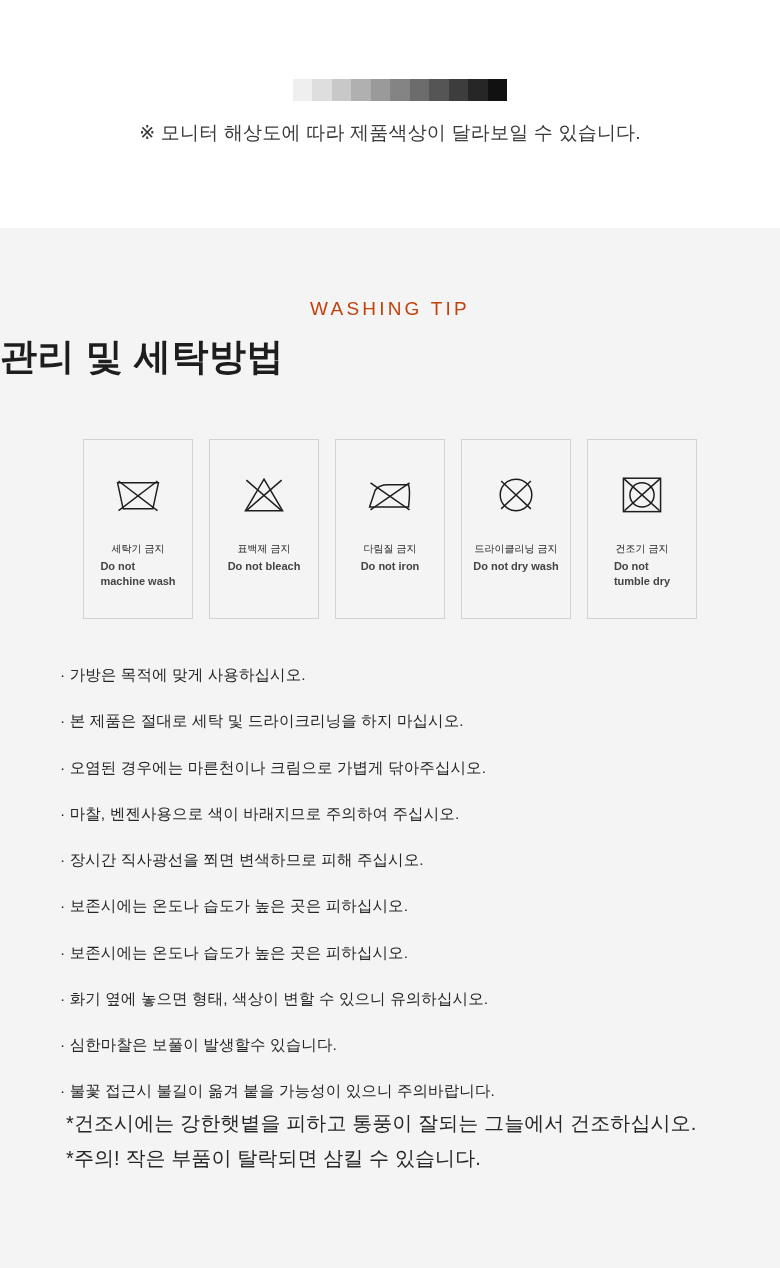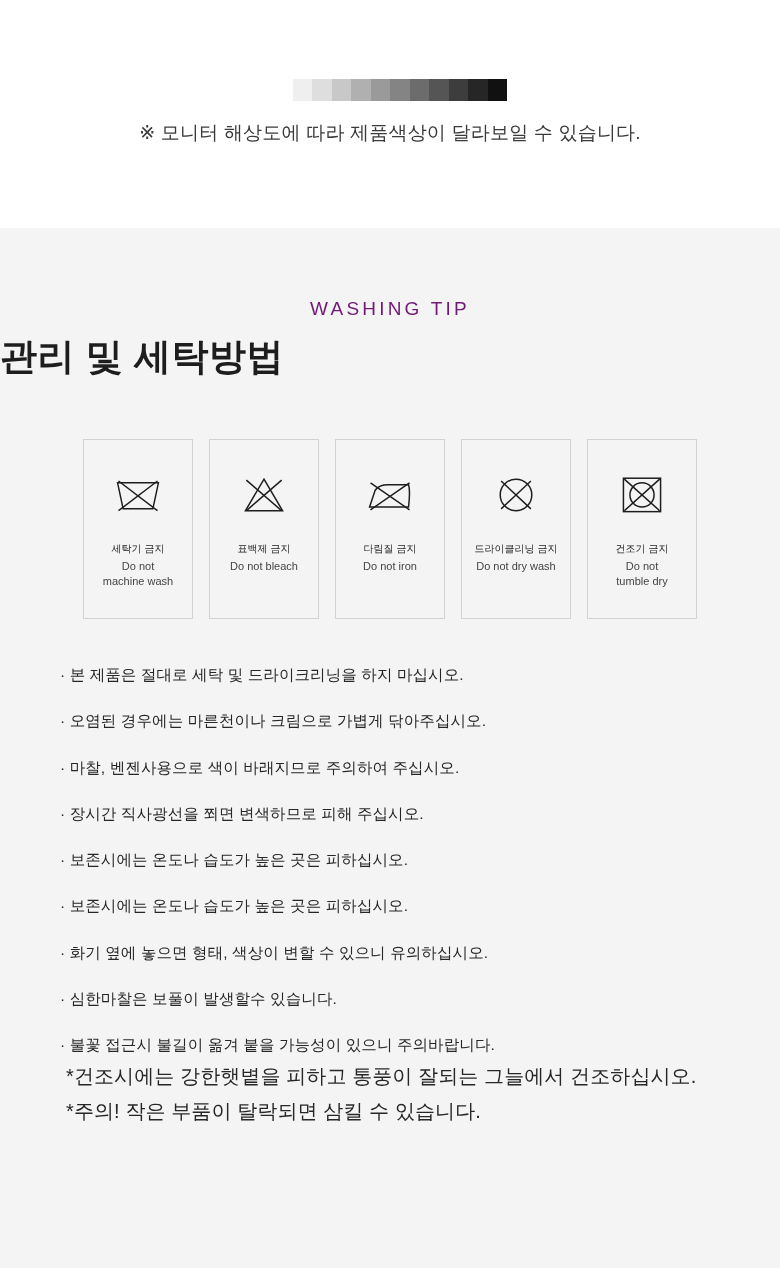--- a/index.html
+++ b/index.html
@@ -53,21 +53,21 @@
     position: relative;
     width: 100%;
     height: 1040px;
     background: #f4f4f4;
     padding-top: 70px;
   }
   .wash-eyebrow {
     text-align: center;
     font-size: 19px;
     letter-spacing: 3.2px;
-    color: #701a75;
+    color: #c2410c;
     font-weight: 400;
   }
   .wash-title {
     font-size: 37px;
     font-weight: bold;
     color: #1d1d1d;
     margin-top: 12px;
     letter-spacing: 0.5px;
   }
 
@@ -97,23 +97,24 @@
     margin-top: 22px;
     font-size: 10px;
     color: #222;
     text-align: center;
     line-height: 1.35;
   }
   .symbol-en {
     margin-top: 3px;
     font-size: 11px;
     color: #444;
-    text-align: center;
+    text-align: left;
     line-height: 1.45;
     max-width: 96px;
+    font-weight: bold;
   }
 
   
   .care-list {
     margin: 44px auto 0 auto;
     width: 660px;
     padding-left: 0;
   }
   .care-item {
     font-size: 15.5px;
@@ -206,20 +207,21 @@
           <line x1="11" y1="12" x2="49" y2="46" stroke="#1d1d1d" stroke-width="1.6"></line>
           <line x1="49" y1="12" x2="11" y2="46" stroke="#1d1d1d" stroke-width="1.6"></line>
         </svg>
         <div class="symbol-ko">건조기 금지</div>
         <div class="symbol-en">Do not<br>tumble dry</div>
       </div>
 
     </div>
 
     <div class="care-list">
+      <div class="care-item">· 가방은 목적에 맞게 사용하십시오.</div>
       <div class="care-item">· 본 제품은 절대로 세탁 및 드라이크리닝을 하지 마십시오.</div>
       <div class="care-item">· 오염된 경우에는 마른천이나 크림으로 가볍게 닦아주십시오.</div>
       <div class="care-item">· 마찰, 벤젠사용으로 색이 바래지므로 주의하여 주십시오.</div>
       <div class="care-item">· 장시간 직사광선을 쬐면 변색하므로 피해 주십시오.</div>
       <div class="care-item">· 보존시에는 온도나 습도가 높은 곳은 피하십시오.</div>
       <div class="care-item">· 보존시에는 온도나 습도가 높은 곳은 피하십시오.</div>
       <div class="care-item">· 화기 옆에 놓으면 형태, 색상이 변할 수 있으니 유의하십시오.</div>
       <div class="care-item">· 심한마찰은 보풀이 발생할수 있습니다.</div>
       <div class="care-item">
         <span>· 불꽃 접근시 불길이 옮겨 붙을 가능성이 있으니 주의바랍니다.</span>

